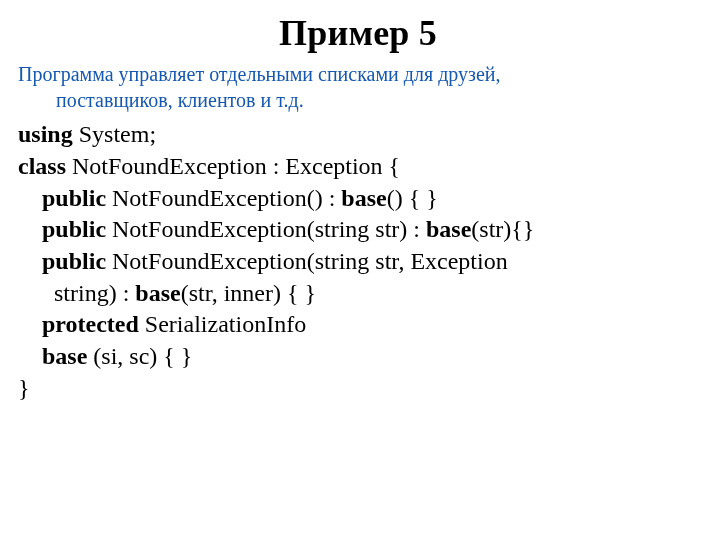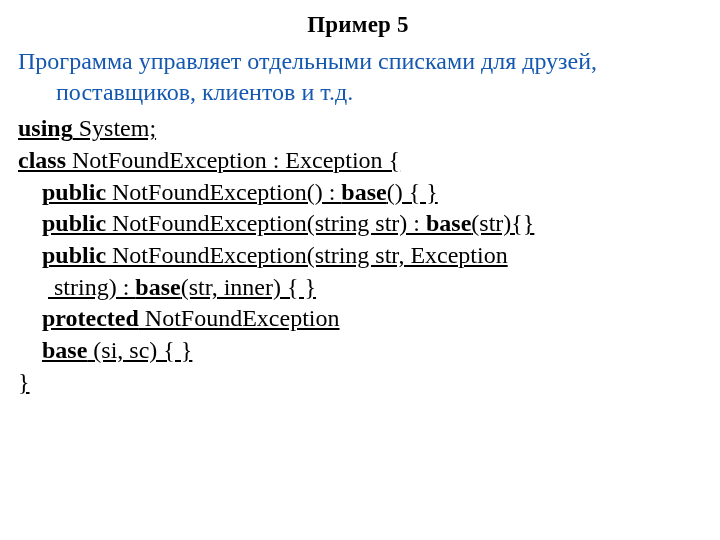--- a/index.html
+++ b/index.html
@@ -12,40 +12,40 @@
     color: #000;
   }
   .slide {
     box-sizing: border-box;
     width: 720px;
     height: 540px;
     padding: 10px 22px 10px 18px;
   }
   .title {
     text-align: center;
-    font-size: 23px;
+    font-size: 36px;
     font-weight: bold;
     margin: 2px 0 8px 0;
     letter-spacing: 0.2px;
   }
   .desc {
     color: #1558b0;
-    font-size: 24px;
+    font-size: 20px;
     line-height: 1.28;
     margin: 0 0 6px 0;
   }
   .desc .cont {
     display: block;
     padding-left: 38px;
   }
   .code {
     font-size: 24px;
     line-height: 1.32;
   }
-  .code div { white-space: pre; text-decoration: underline; }
+  .code div { white-space: pre; }
   .b { font-weight: bold; }
   .ind1 { padding-left: 24px; }
   .ind2 { padding-left: 30px; }
 </style>
 </head>
 <body>
 
 <div class="slide">
 
   <div class="title">Пример 5</div>
@@ -62,21 +62,21 @@
     <div><span class="b">class</span><span> NotFoundException : Exception {</span></div>
 
     <div class="ind1"><span class="b">public</span><span> NotFoundException() : </span><span class="b">base</span><span>() { }</span></div>
 
     <div class="ind1"><span class="b">public</span><span> NotFoundException(string str) : </span><span class="b">base</span><span>(str){}</span></div>
 
     <div class="ind1"><span class="b">public</span><span> NotFoundException(string str, Exception</span></div>
 
     <div class="ind2"><span> string) : </span><span class="b">base</span><span>(str, inner) { }</span></div>
 
-    <div class="ind1"><span class="b">protected</span><span> NotFoundException</span></div>
+    <div class="ind1"><span class="b">protected</span><span> SerializationInfo</span></div>
 
 
 
     <div class="ind1"><span class="b">base</span><span> (si, sc) { }</span></div>
 
     <div><span>}</span></div>
 
   </div>
 </div>
 

